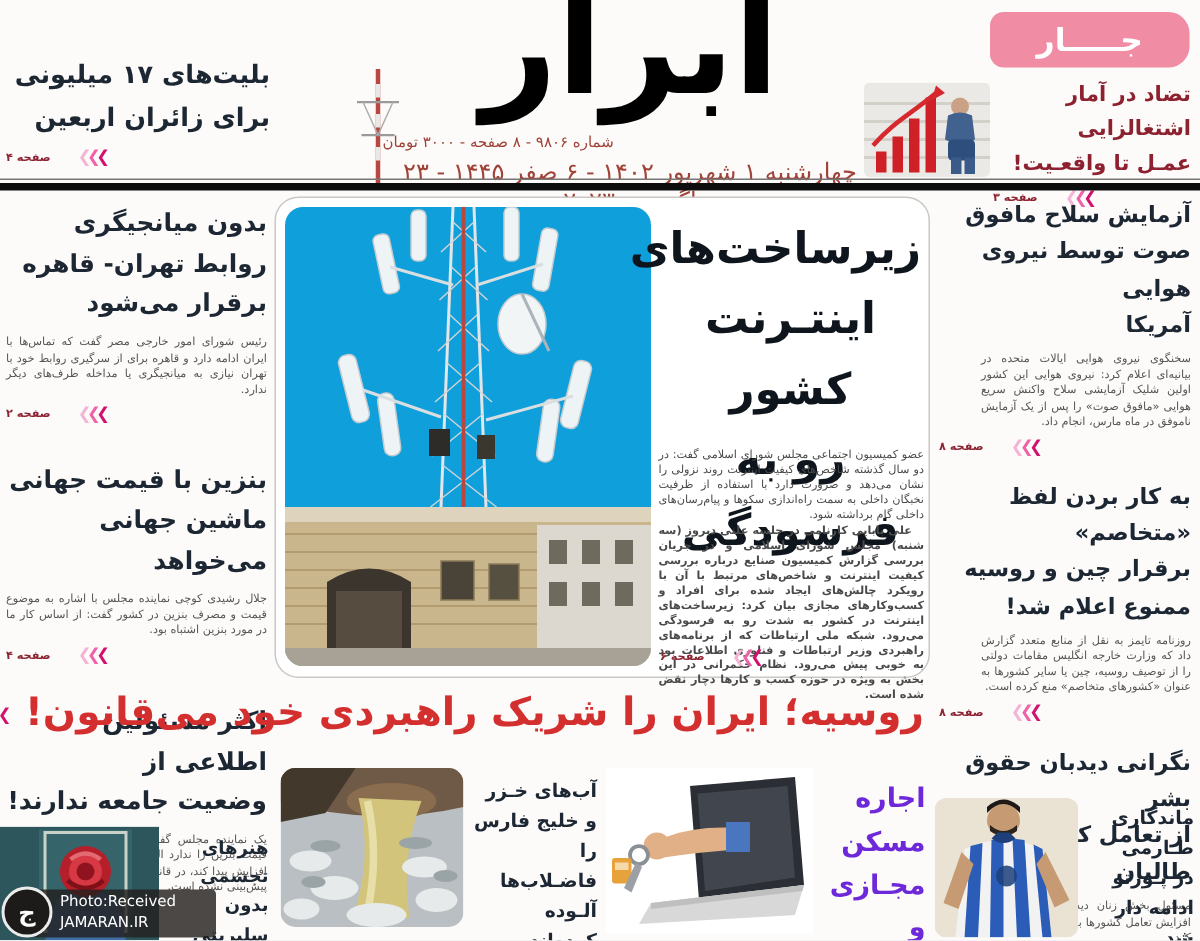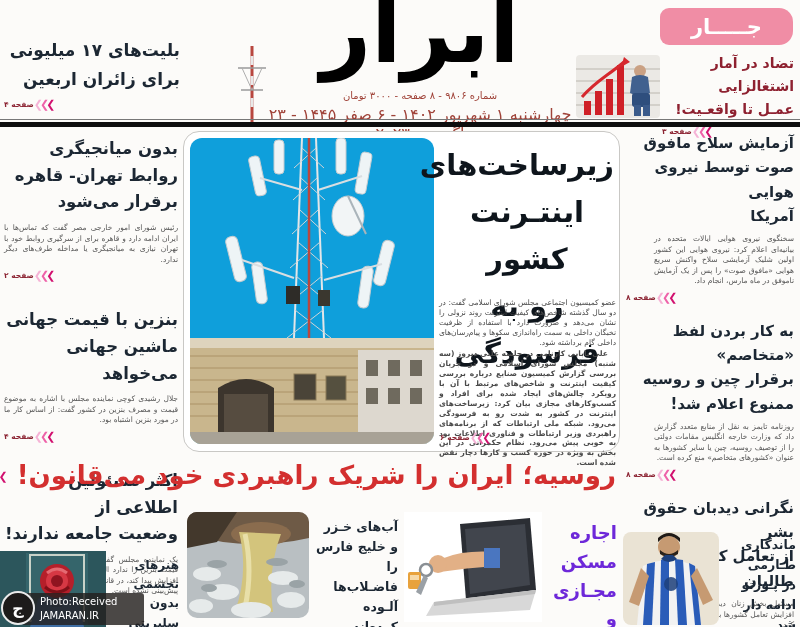--- a/index.html
+++ b/index.html
@@ -4,32 +4,32 @@
 <style>
   * { margin:0; padding:0; box-sizing:border-box; }
   body { background:#e8e8e8; font-family:"DejaVu Sans","Liberation Sans",sans-serif; }
   .page { position:relative; width:800px; height:627px; background:#fcfbf9;
           overflow:hidden; direction:rtl; font-family:"DejaVu Sans","Liberation Sans",sans-serif; }
 
   .hl { font-weight:bold; color:#1c2733; white-space:pre-line; text-align:right; }
   .hl-red { color:#8e2130; }
   .body-txt { font-size:7.5px; line-height:1.4; color:#555; text-align:justify; white-space:normal; }
 
-  .marker { direction:ltr; display:flex; align-items:center; gap:3px; margin-top:5px; }
+  .marker { direction:ltr; display:flex; align-items:center; gap:21px; margin-top:5px; }
   .marker .pg { font-size:7.5px; color:#8c2433; font-weight:bold; }
   .chevs { display:flex; align-items:center; }
   .chevs i { font-style:normal; font-weight:bold; font-size:11px; line-height:1; margin-left:-3px; }
   .c1 { color:#f5b3d6; } .c2 { color:#ee62a9; } .c3 { color:#d1106f; }
 
   
   .top-left-story { position:absolute; left:4px; top:36px; width:176px; }
   .top-left-story .hl { font-size:17px; line-height:1.7; }
   .masthead { position:absolute; left:255px; top:-16px; width:330px; text-align:center; }
   .masthead h1 { font-size:88px; font-weight:bold; color:#000; line-height:1.1; }
-  .mast-issue { position:absolute; left:255px; top:90px; width:330px; text-align:center;
+  .mast-issue { position:absolute; left:255px; top:90px; width:330px; text-align:left;
                 font-size:10px; color:#a04339; }
   .mast-date  { position:absolute; left:255px; top:105px; width:330px; text-align:center;
                 font-size:16px; color:#a04339; }
   .badge { position:absolute; left:660px; top:8px; width:133px; height:37px; background:#f08da5;
            border-radius:9px 14px 14px 9px; color:#fff; font-size:21px; font-weight:bold;
            display:flex; align-items:center; justify-content:center; letter-spacing:1px; }
   .employment { position:absolute; left:576px; top:52px; width:218px; }
   .employment .photo { position:absolute; left:0; top:3px; width:84px; height:63px; border-radius:4px; overflow:hidden; }
   .employment .txt { position:absolute; left:86px; top:0; width:132px; }
   .employment .hl { font-size:14px; line-height:1.65; }

